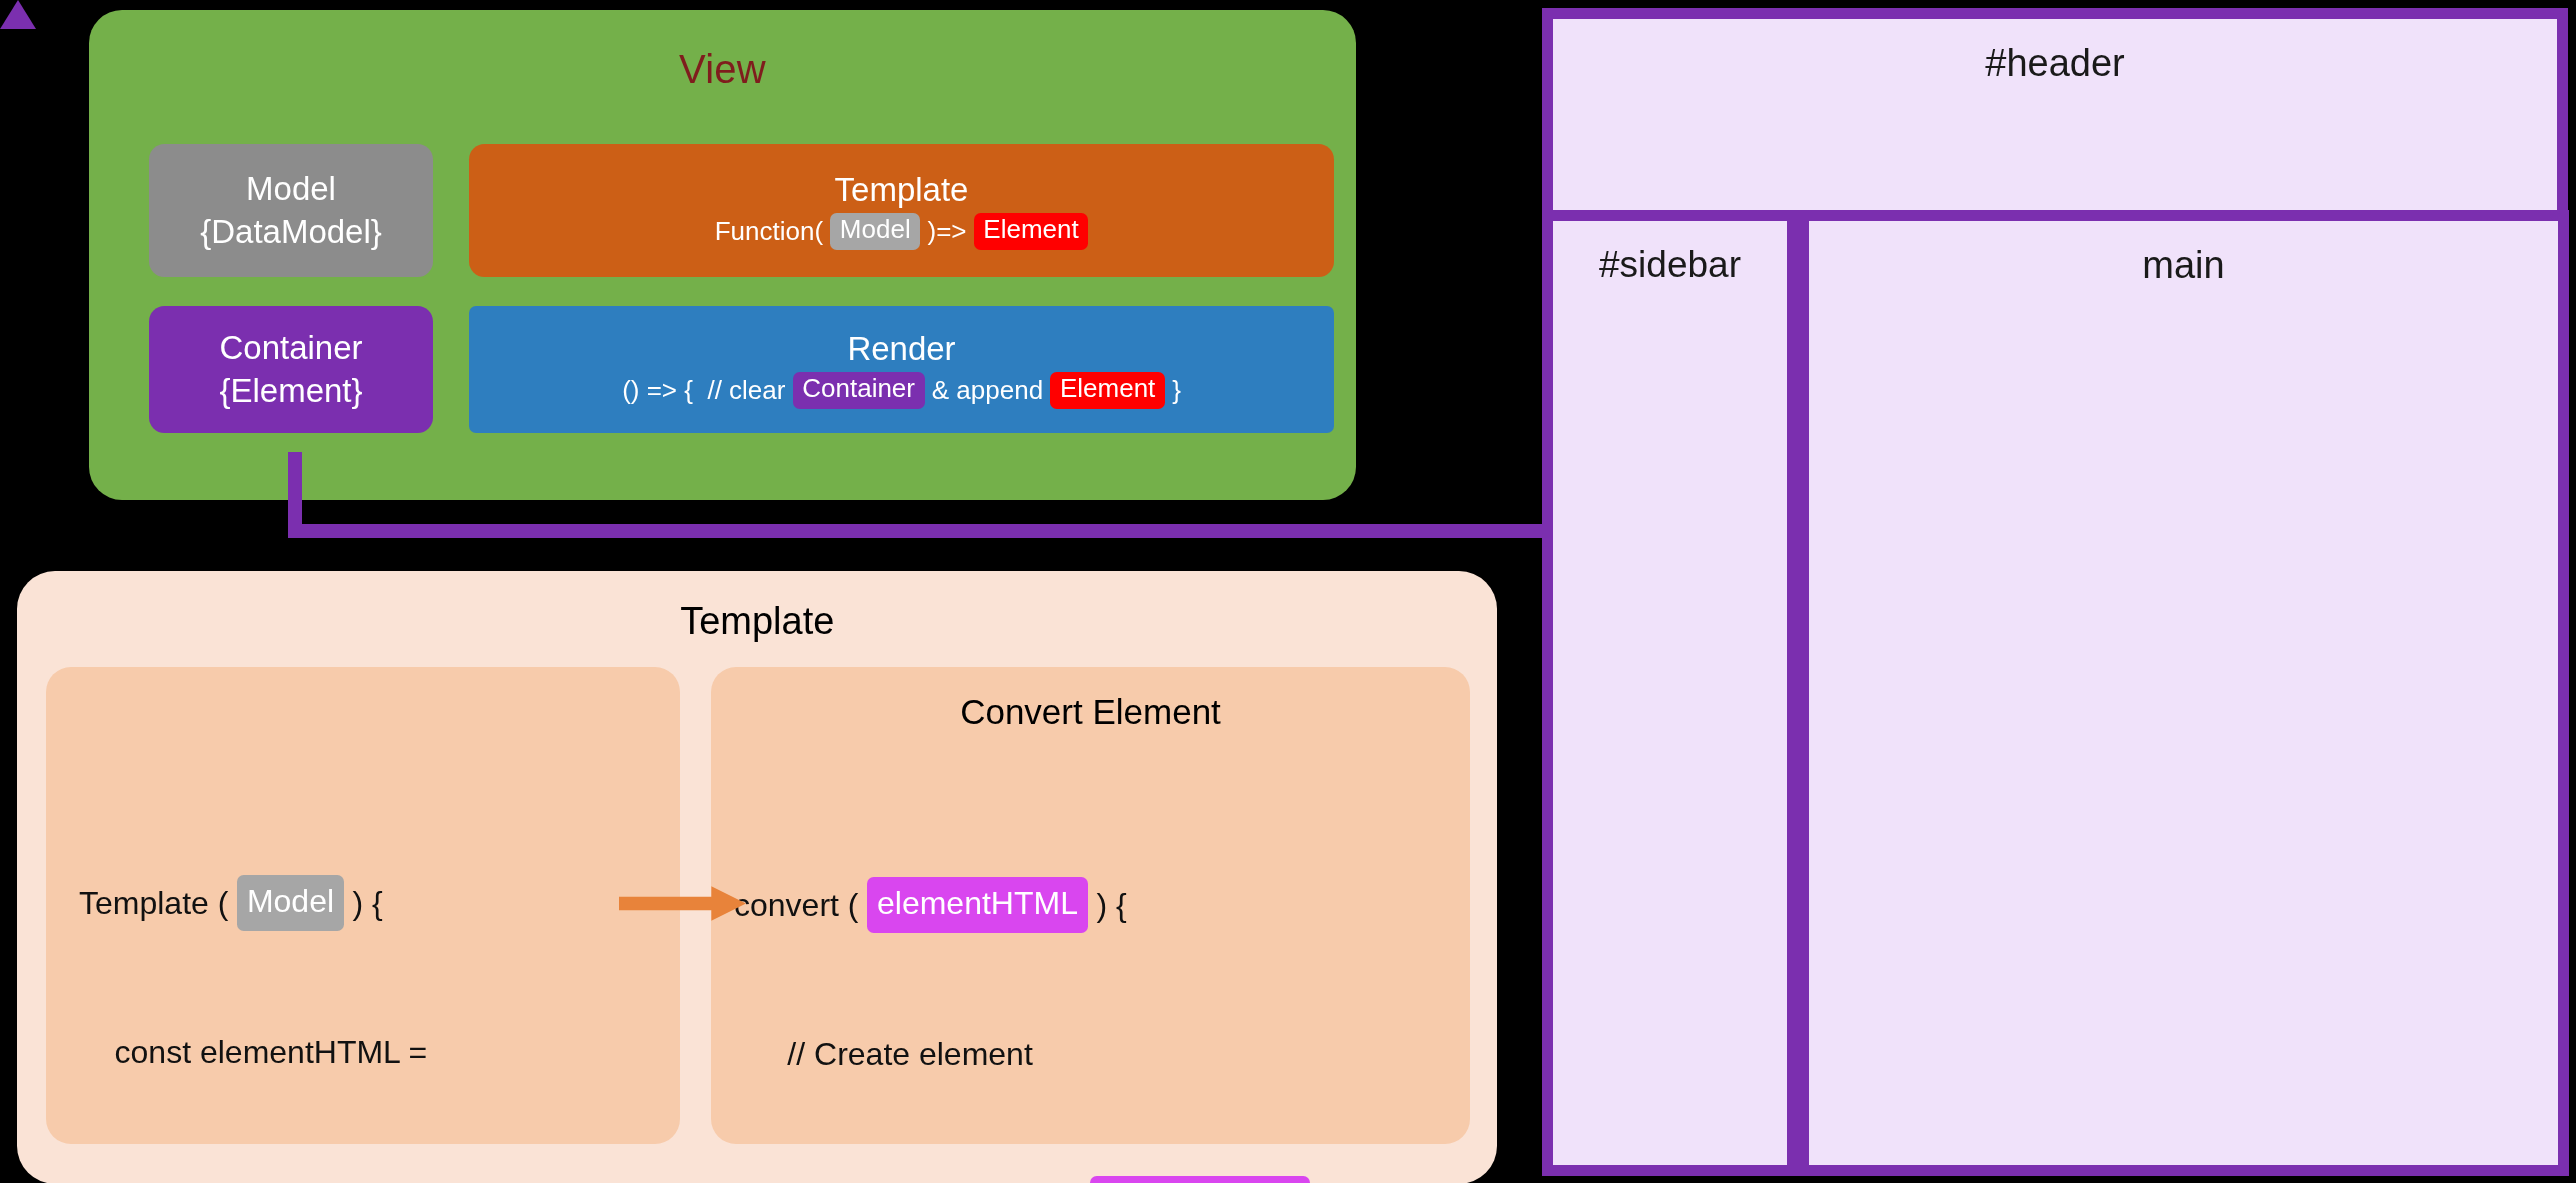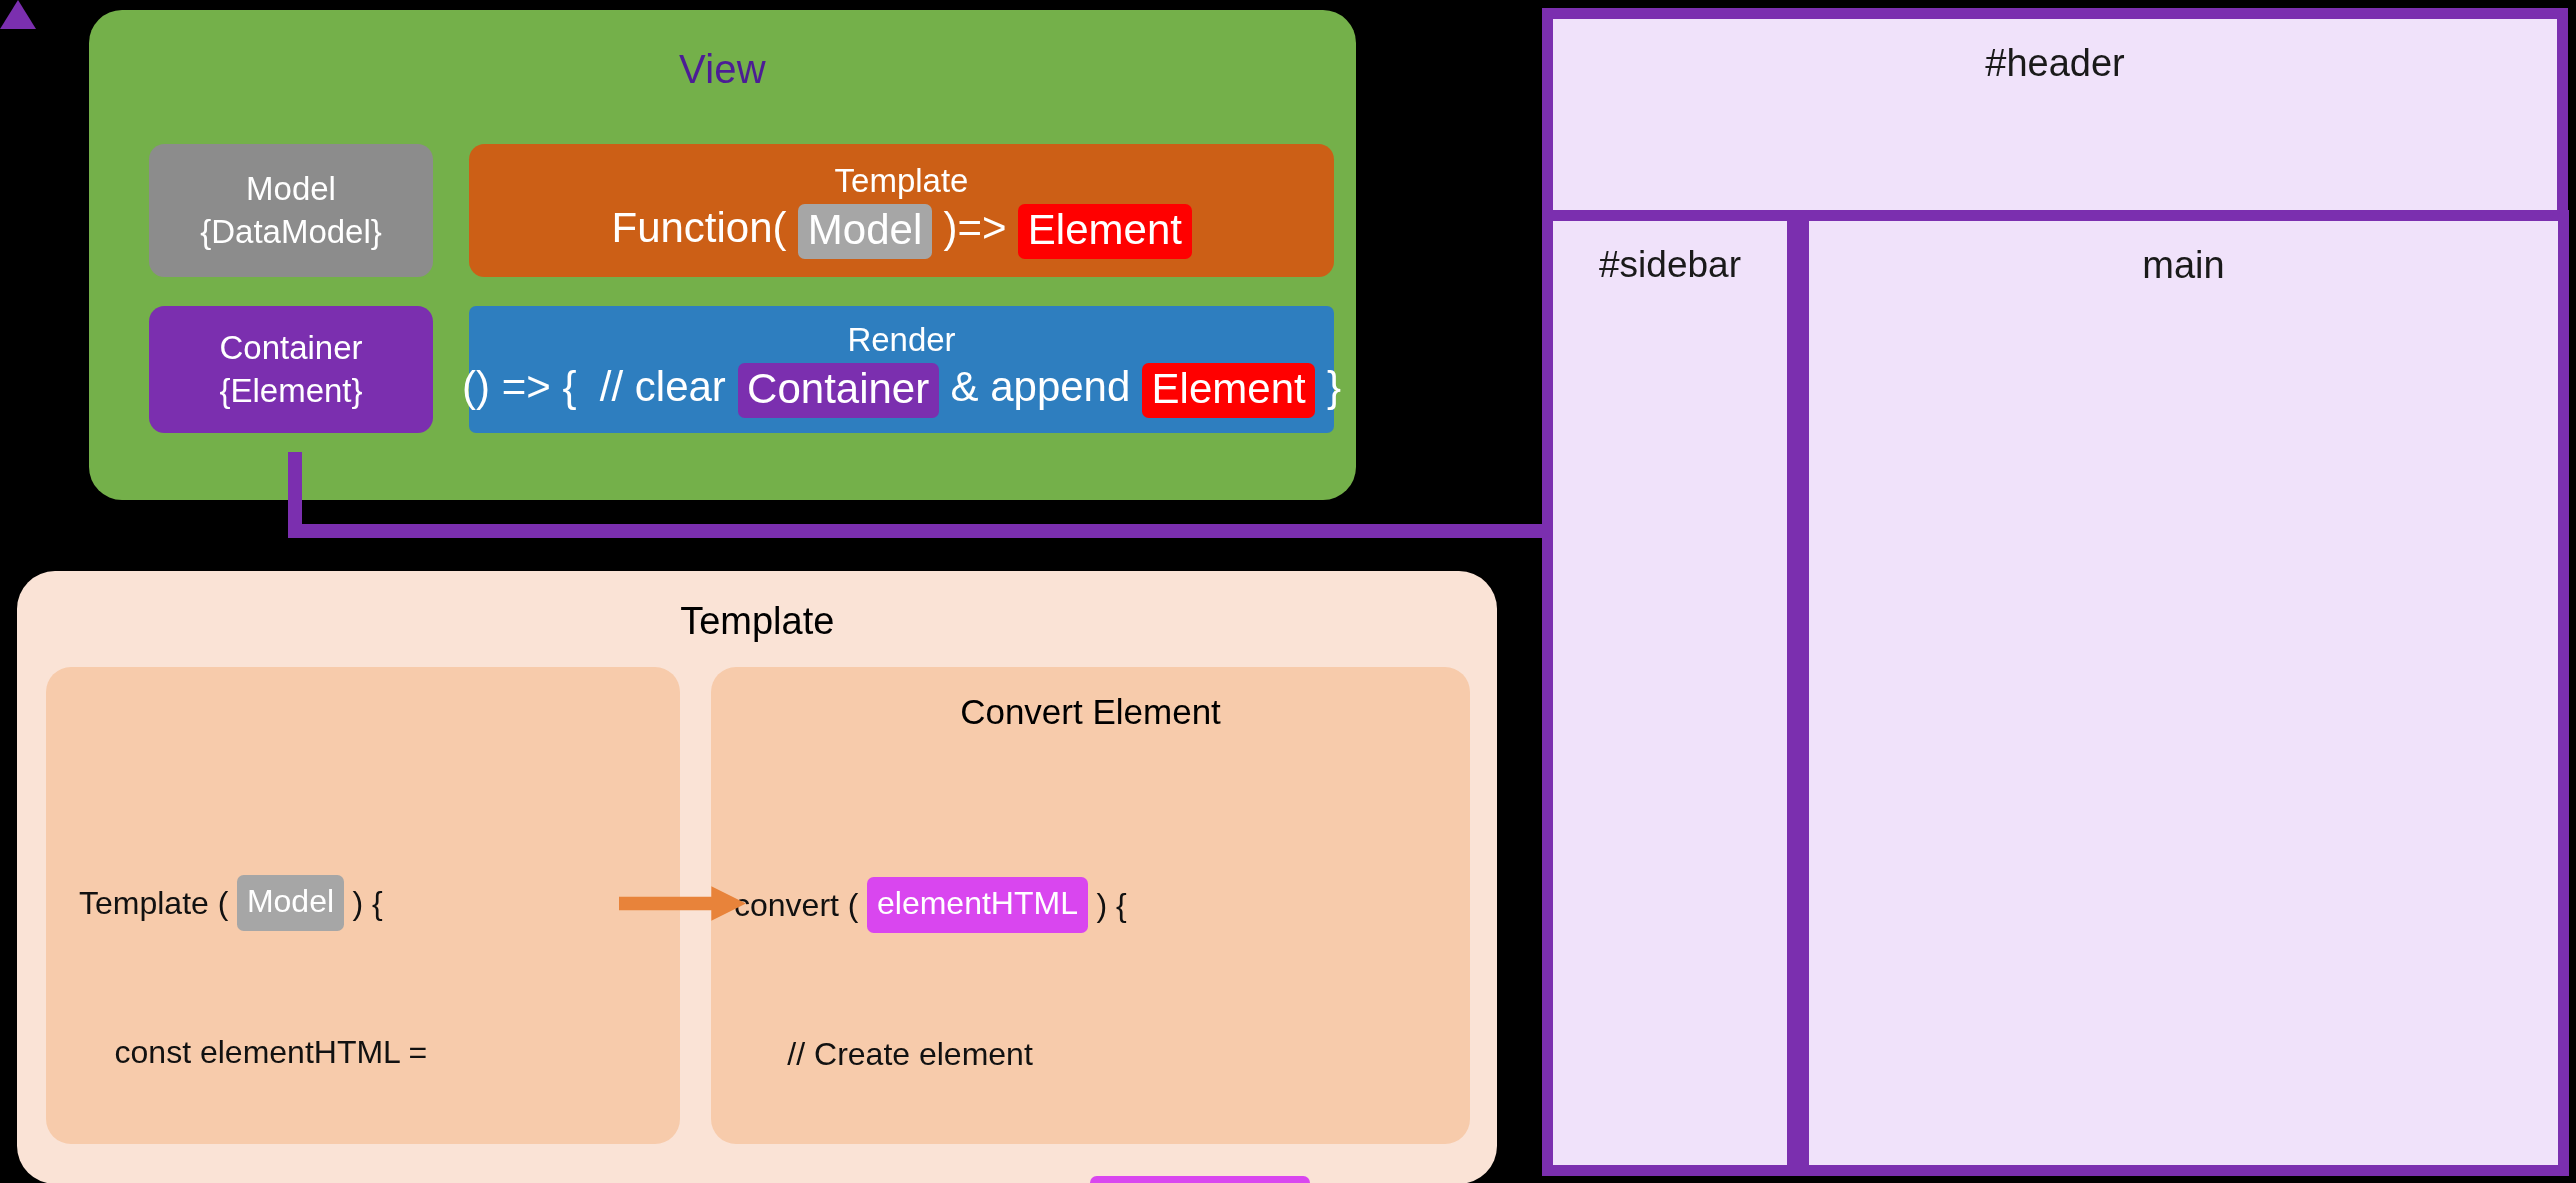--- a/index.html
+++ b/index.html
@@ -14,21 +14,21 @@
   
   .abs { position: absolute; }
 
   .view-box {
     left: 89px; top: 9.6px; width: 1267px; height: 490px;
     background: #74B04A;
     border-radius: 33px;
   }
   .view-title {
     position: absolute; left: 0; top: 37px; width: 100%;
-    text-align: center; color: #4c1d95; font-size: 40px; letter-spacing: 0.2px;
+    text-align: center; color: #7f1d1d; font-size: 40px; letter-spacing: 0.2px;
   }
 
   .model-box {
     left: 149px; top: 144px; width: 284px; height: 133px;
     background: #8C8C8C; border-radius: 15.4px;
     display: flex; flex-direction: column; align-items: center; justify-content: center;
     color: #fff; font-size: 33px; line-height: 1.28;
   }
   .container-box {
     left: 149px; top: 306px; width: 284px; height: 127px;
@@ -43,21 +43,21 @@
     display: flex; flex-direction: column; align-items: center; justify-content: center;
     color: #fff;
   }
   .render-box {
     left: 469px; top: 306px; width: 865px; height: 127px;
     background: #2E7EBF; border-radius: 7px;
     display: flex; flex-direction: column; align-items: center; justify-content: center;
     color: #fff;
   }
   .box-head { font-size: 33px; margin-bottom: 3.8px; }
-  .box-code { font-size: 42px; display: flex; white-space: pre; }
+  .box-code { font-size: 26px; display: flex; align-items: center; white-space: pre; }
 
   
   .chip { border-radius: 6.7px; padding: 1.9px 9.6px 4.8px 9.6px; color: #fff; display: inline-block; }
   .chip-model { background: #A6A6A6; }
   .chip-element { background: #FF0000; }
   .chip-container { background: #7B2FAF; }
   .chip-ehtml { background: #d946ef; }
 
   
   .tpl-outer {

